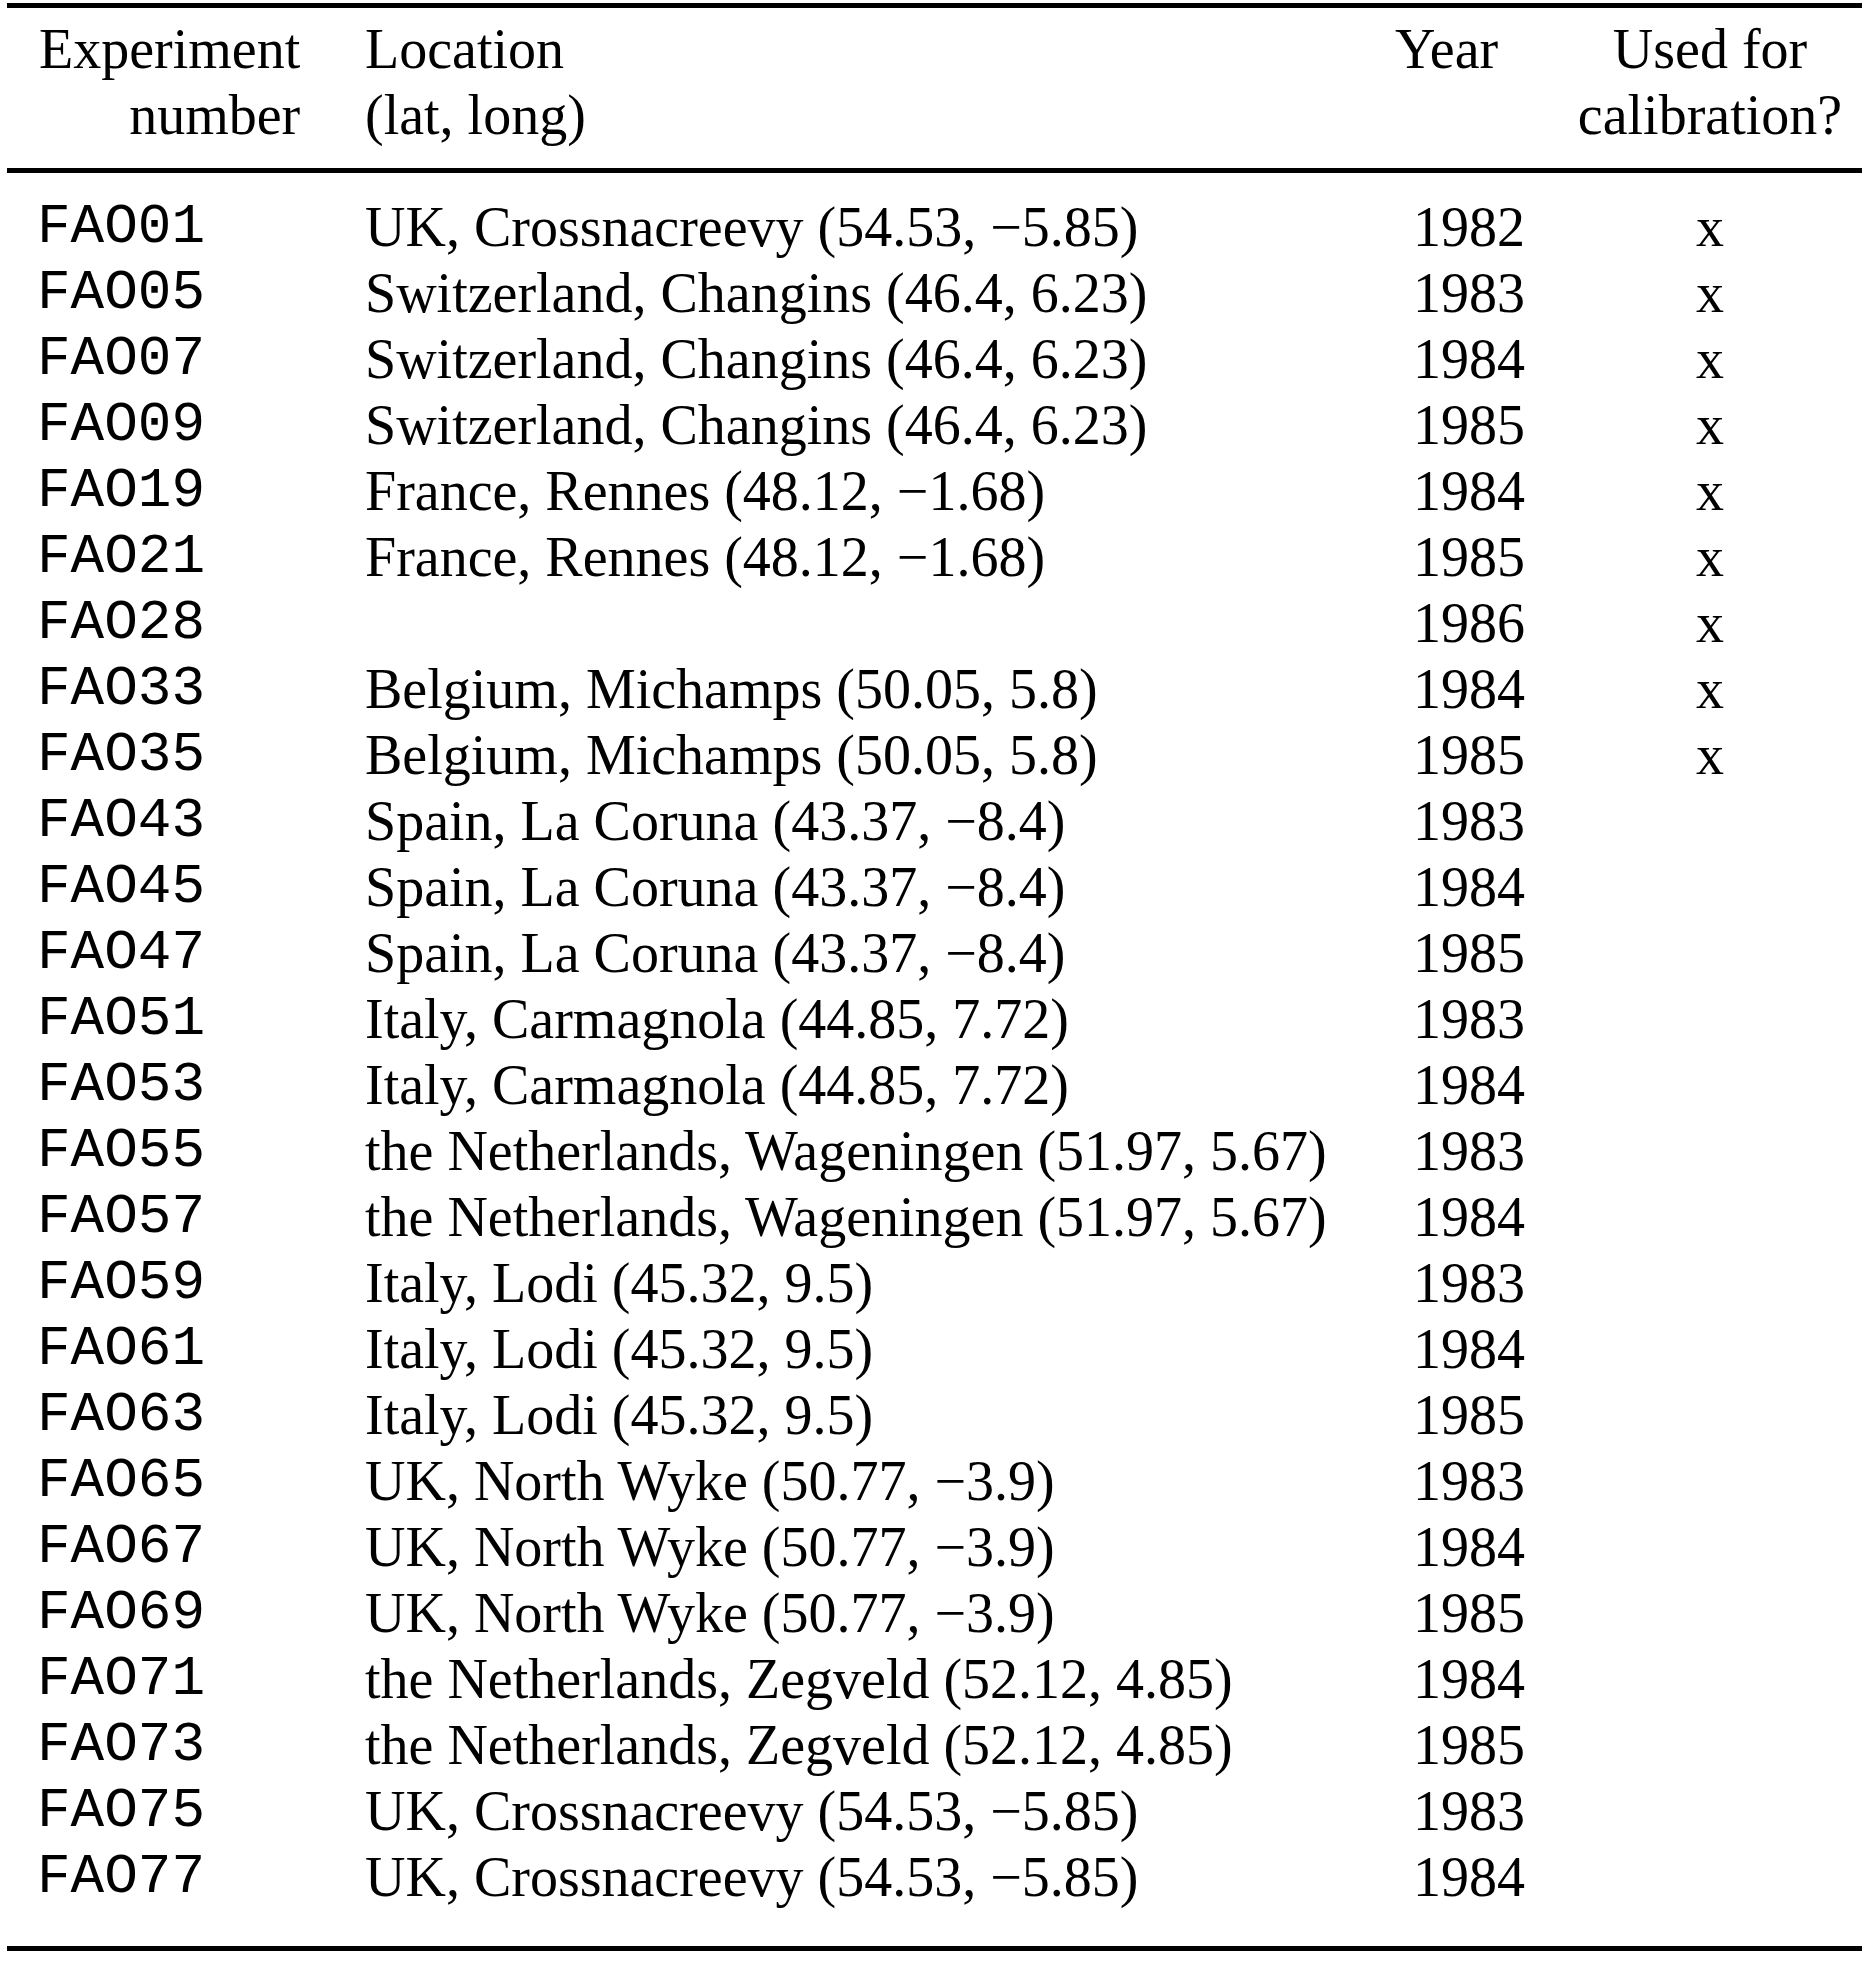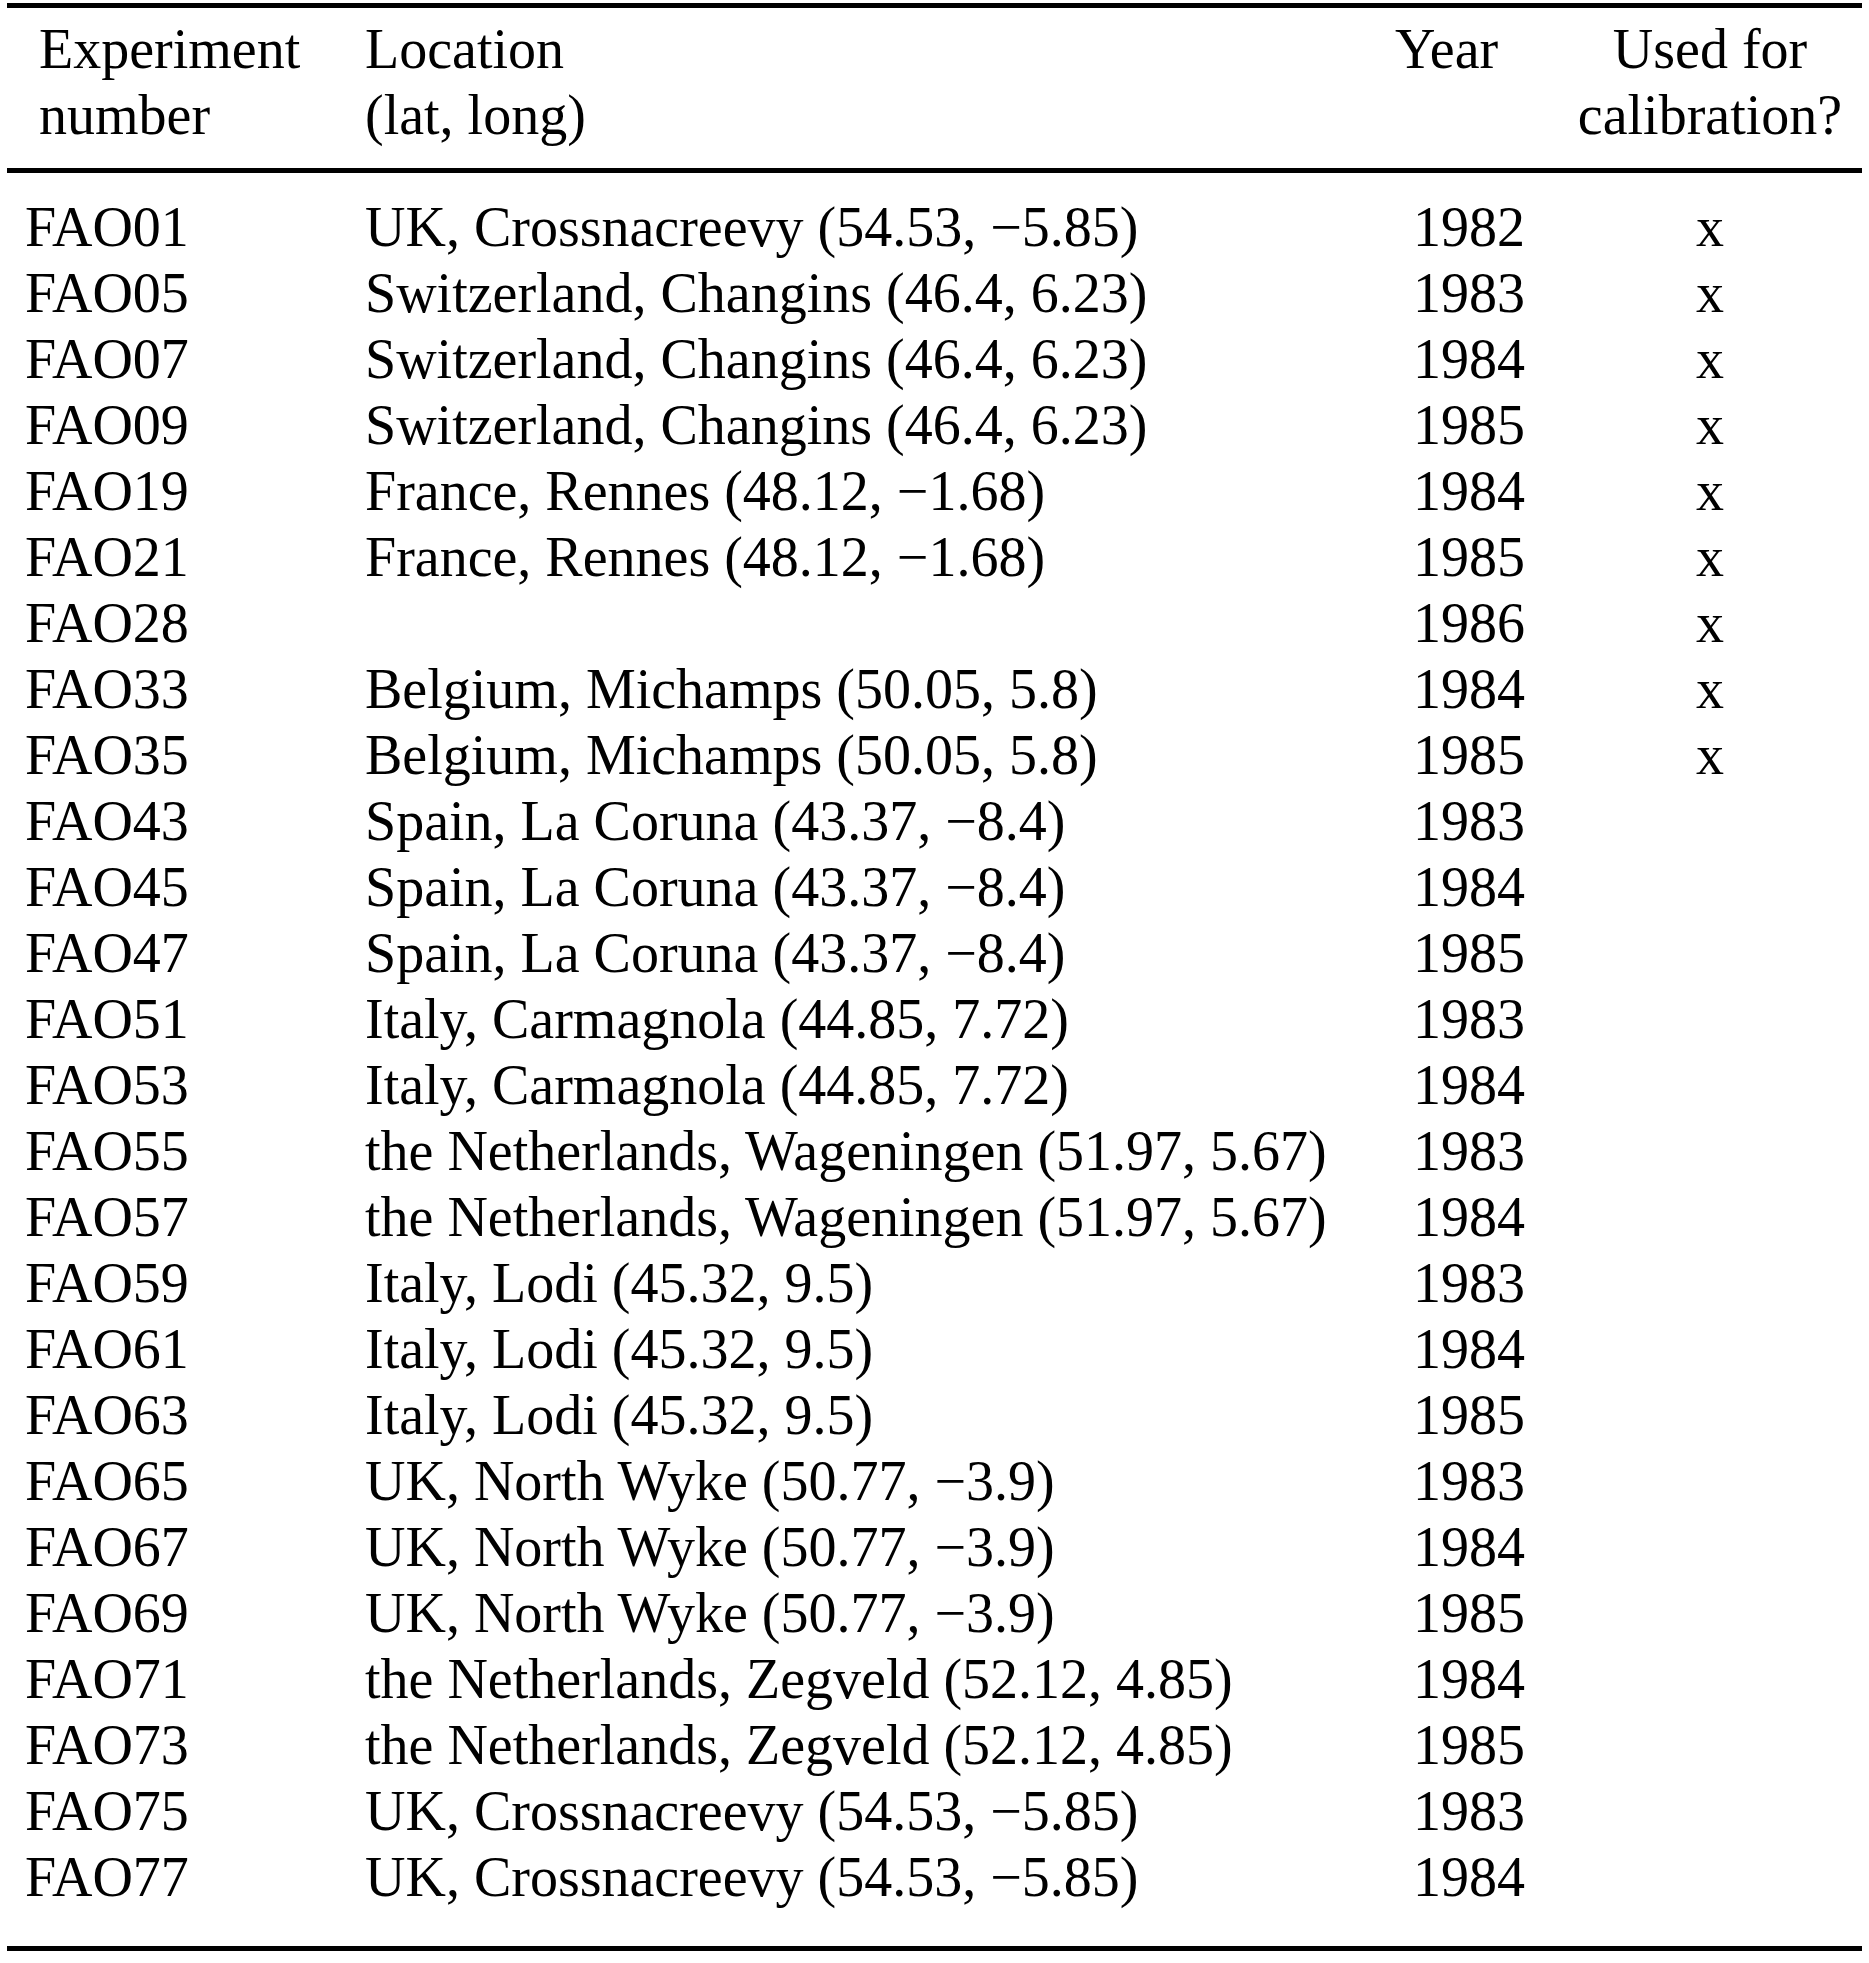--- a/index.html
+++ b/index.html
@@ -31,39 +31,39 @@
     top: 16.3px;
     left: 0;
     width: 100%;
   }
   .header .hline {
     display: block;
     line-height: 66px;
     white-space: nowrap;
   }
   .hcol { position: absolute; top: 0; }
-  .hcol-experiment { left: 39px; }
+  .hcol-experiment { left: 39px; text-align: right; }
   .hcol-location   { left: 365px; }
   .hcol-year       { left: 1395px; }
   .hcol-calibration { left: 1538px; width: 344px; text-align: center; }
 
   .tbody {
     position: absolute;
     top: 194px;
     left: 0;
     width: 100%;
   }
   .trow {
     position: relative;
     height: 66px;
     line-height: 66px;
     white-space: nowrap;
   }
   .cell { position: absolute; top: 0; }
-  .cell-experiment { left: 25px; }
+  .cell-experiment { left: 37px; font-family: Liberation Mono, monospace; }
   .cell-location   { left: 365px; }
   .cell-year       { left: 1395px; margin-left: 18px; }
   .cell-calibration { left: 1538px; width: 344px; text-align: center; }
 </style>
 </head>
 <body>
 
 <div>
 
   <div class="rule rule-top"></div>

